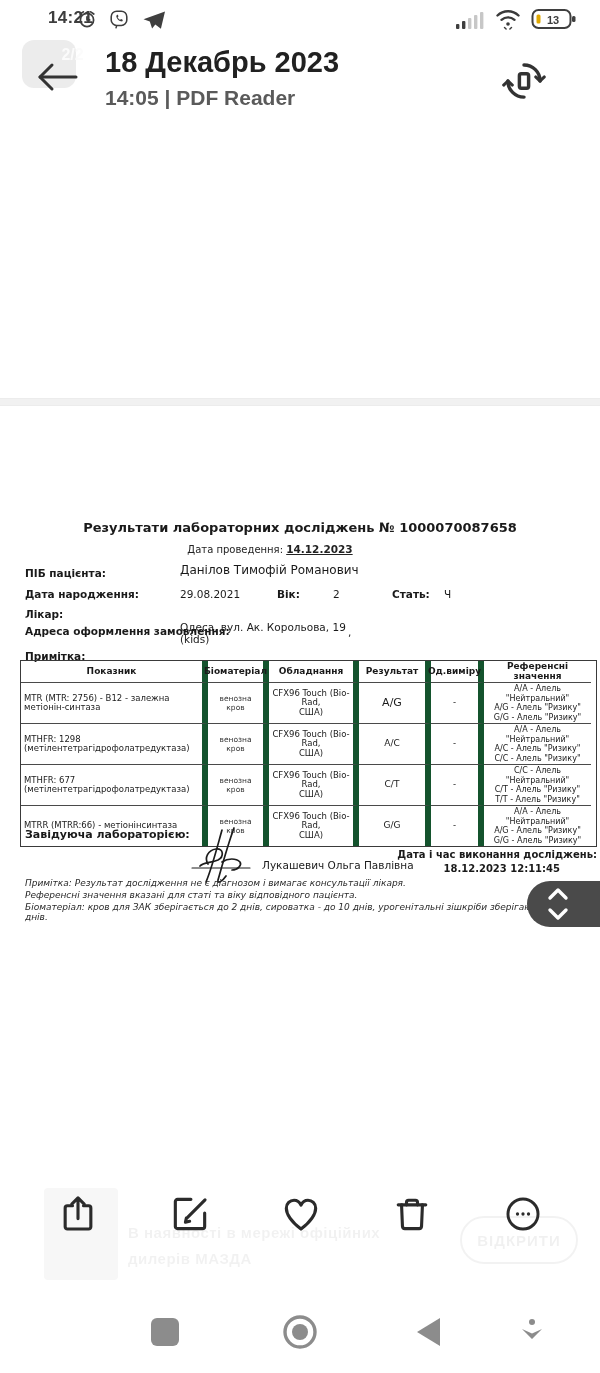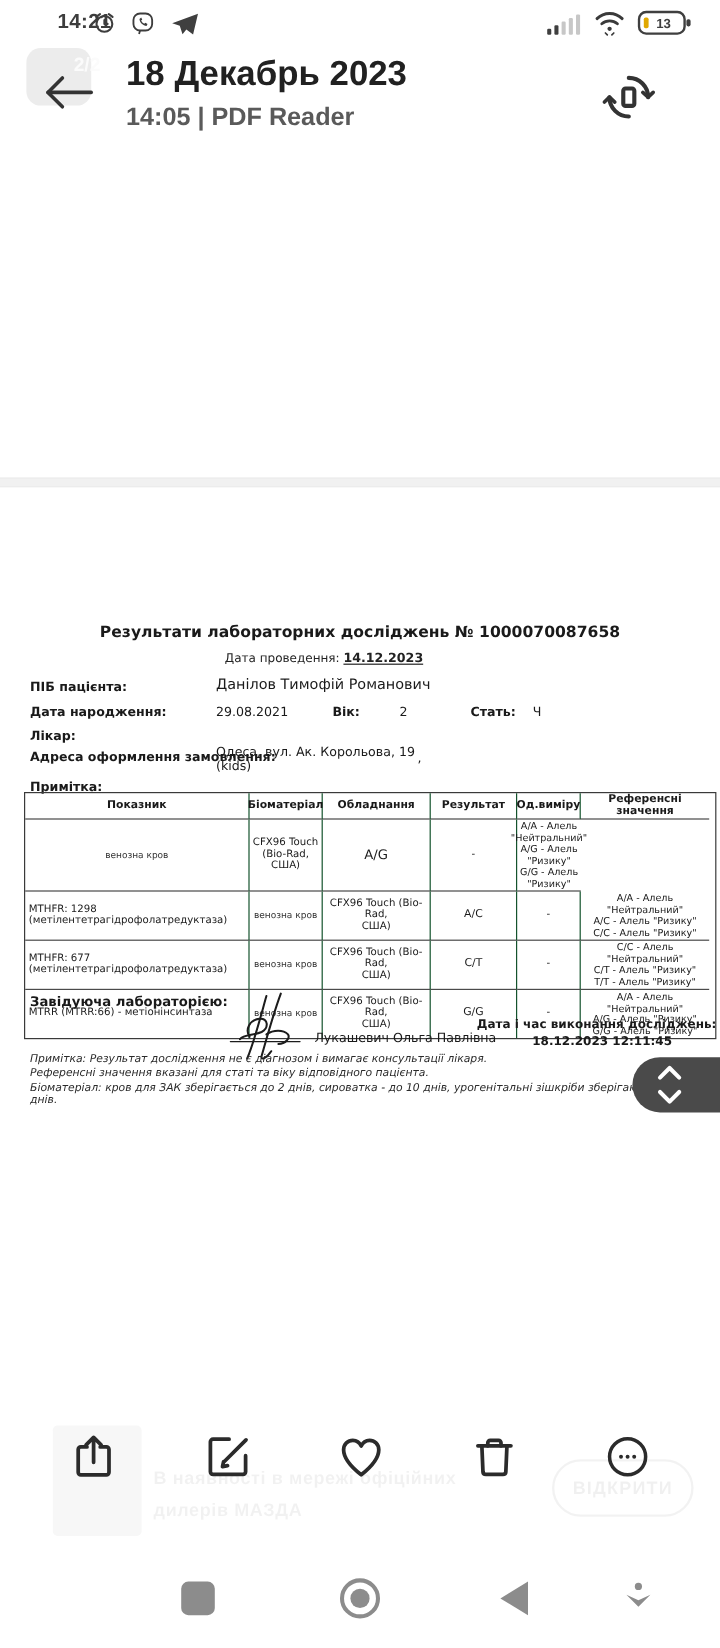--- a/index.html
+++ b/index.html
@@ -30,21 +30,21 @@
 
   
   .doc { position:absolute; left:0; top:0; width:600px; font-family:"DejaVu Sans", sans-serif; color:#1a1a1a; }
   .doc-title { position:absolute; left:0; top:520px; width:600px; text-align:center; font-size:13px; font-weight:700; }
   .doc-date { position:absolute; left:0; top:543px; width:540px; text-align:center; font-size:10px; color:#222; }
   .doc-date b { text-decoration:underline; font-size:10.5px; }
   .plabel { font-weight:700; font-size:10.5px; }
   .pval { font-size:10.5px; }
   .table-wrap { position:absolute; left:20px; top:660px; width:577px; border:1.5px solid #3a3a3a; font-size:8.5px; }
   .trow { display:grid; grid-template-columns:187px 61px 90px 72px 53px 107px; }
-  .tcell { border-right:1px solid #14532d; border-bottom:1px solid #4a4a4a; display:flex; align-items:center; justify-content:center;
+  .tcell { border-right:6px solid #14532d; border-bottom:1px solid #4a4a4a; display:flex; align-items:center; justify-content:center;
     text-align:center; padding:1px 2px; line-height:9.5px; }
   .tcell:last-child { border-right:none; }
   .trow:last-child .tcell { border-bottom:none; }
   .th { font-weight:700; font-size:9px; min-height:19px; }
   .section-cell { grid-column:1 / 7; justify-content:flex-start; text-align:left; font-weight:700; font-size:9.5px; min-height:18px; padding-left:3px; }
   .c-ind { justify-content:flex-start; text-align:left; padding-left:3px; }
   .c-bio { font-size:7.5px; color:#333; }
   .pre { white-space:pre-line; }
   .r1 { min-height:31px; } .r2 { min-height:34px; } .r3 { min-height:29px; } .r4 { min-height:31px; }
 
@@ -176,20 +176,22 @@
       <div class="trow">
         <div class="tcell th">Показник</div>
         <div class="tcell th">Біоматеріал</div>
         <div class="tcell th">Обладнання</div>
         <div class="tcell th">Результат</div>
         <div class="tcell th">Од.виміру</div>
         <div class="tcell th">Референсні значення</div>
       </div>
 
       <div class="trow">
+        <div class="tcell c-ind pre r1">MTR (MTR: 2756) - B12 - залежна
+метіонін-синтаза</div>
         <div class="tcell c-bio r1">венозна кров</div>
         <div class="tcell pre r1">CFX96 Touch (Bio-Rad,
 США)</div>
         <div class="tcell r1" style="font-size:11px;">A/G</div>
         <div class="tcell r1">-</div>
         <div class="tcell pre r1" style="font-size:8px;">A/A - Алель "Нейтральний"
 A/G - Алель "Ризику"
 G/G - Алель "Ризику"</div>
       </div>
       <div class="trow">

